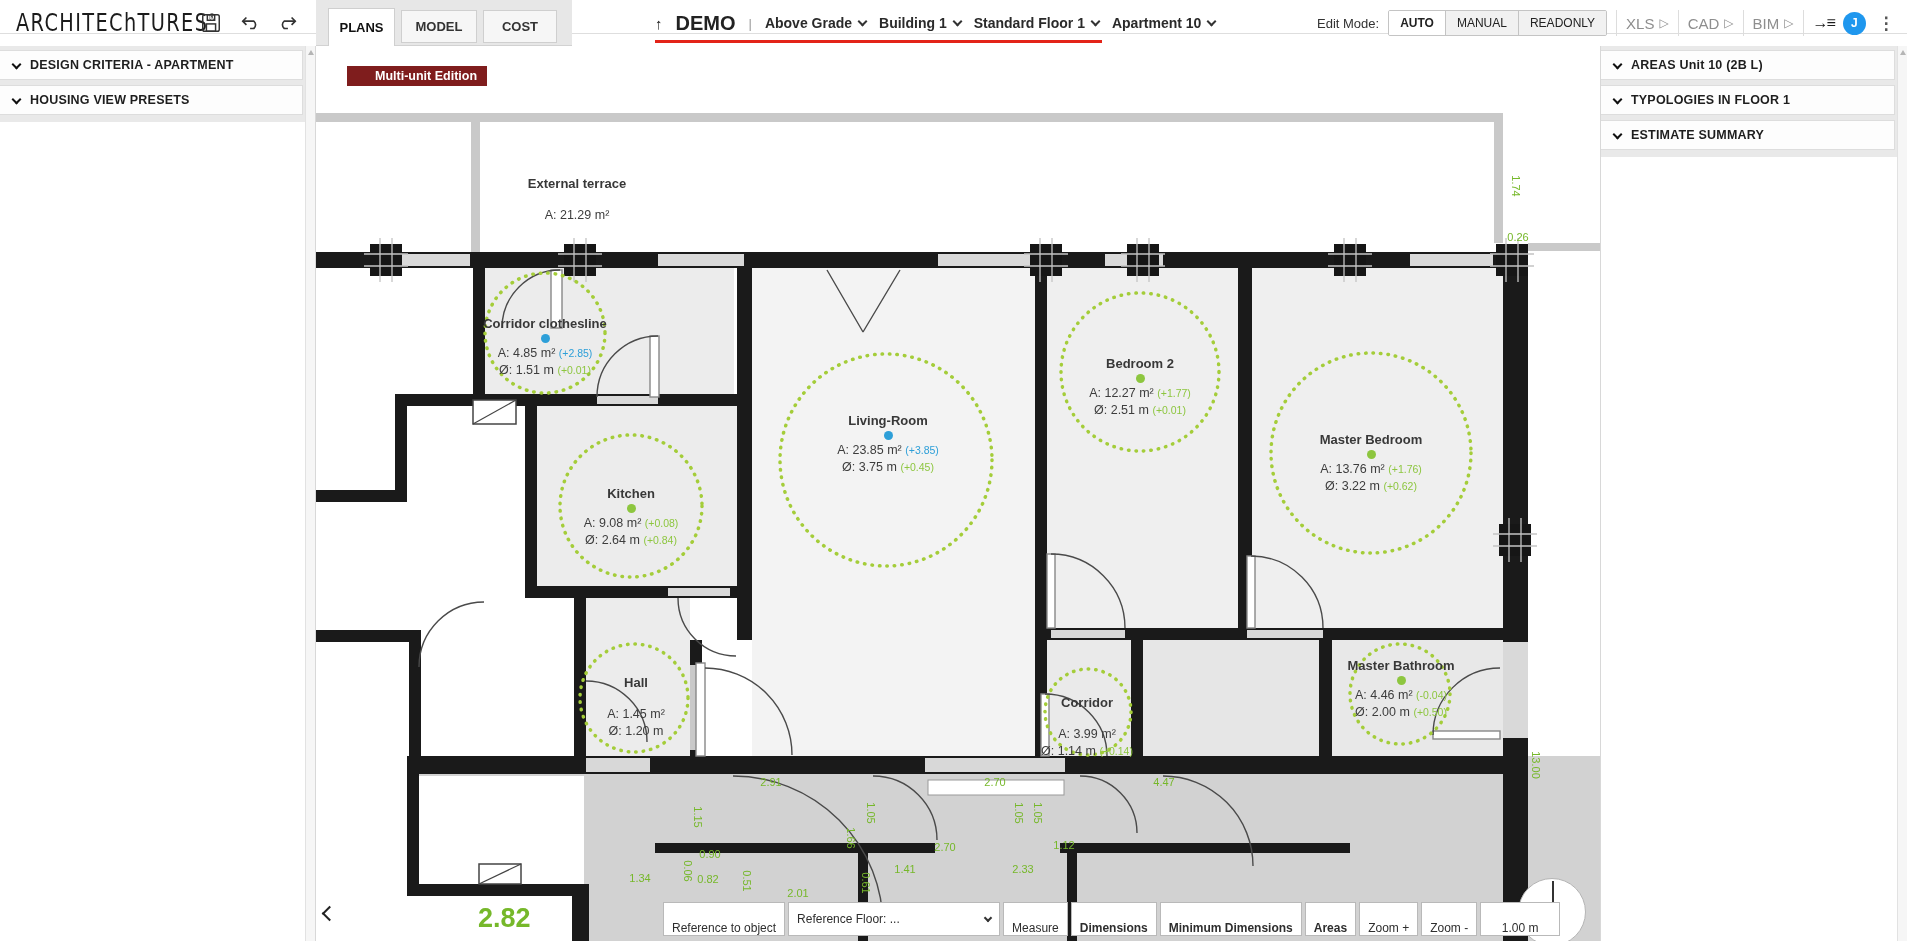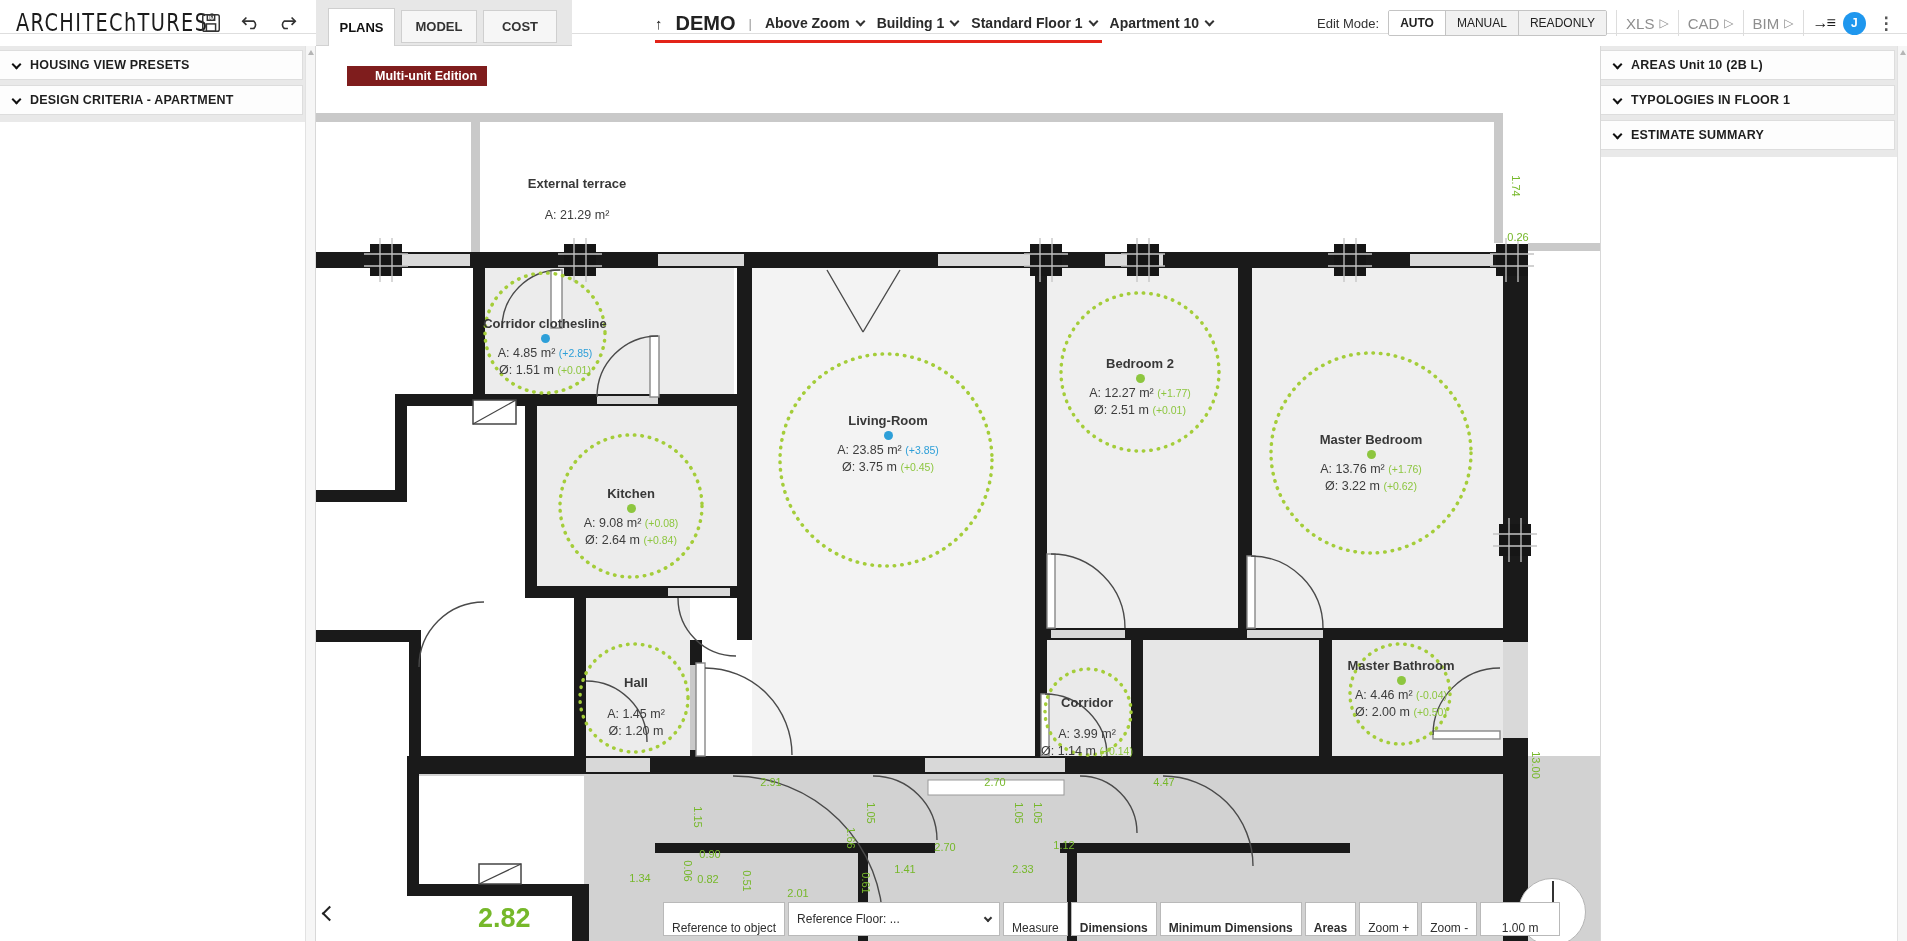--- a/index.html
+++ b/index.html
@@ -117,21 +117,21 @@
     </div>
   <div class="tab" style="left:483px;top:10px;width:74px;height:33px;">
       <span>COST</span>
     </div>
 
   <div id="breadcrumb">
     <span class="bc-up">↑</span>
     <span class="bc-proj">DEMO</span>
     <span class="bc-sep">|</span>
     <span class="bc-item">
-        <span>Above Zoom</span>
+        <span>Above Grade</span>
         <span class="chev"></span>
       </span>
     <span class="bc-item">
         <span>Building 1</span>
         <span class="chev"></span>
       </span>
     <span class="bc-item">
         <span>Standard Floor 1</span>
         <span class="chev"></span>
       </span>
@@ -168,25 +168,25 @@
     <span id="panel-toggle-icon">→≡</span>
     <span id="avatar" style="background: rgb(31, 151, 238);">J</span>
     <span id="kebab">⋮</span>
   </div>
 </div>
 
 <div id="left-panel" class="panel">
   <div class="sections">
     <div class="sec-row">
       <span class="chev"></span>
+      <span class="sec-title">DESIGN CRITERIA - APARTMENT</span>
+    </div>
+    <div class="sec-row">
+      <span class="chev"></span>
       <span class="sec-title">HOUSING VIEW PRESETS</span>
-    </div>
-    <div class="sec-row">
-      <span class="chev"></span>
-      <span class="sec-title">DESIGN CRITERIA - APARTMENT</span>
     </div>
   </div>
   <div id="left-scroll" class="scrollstrip">
       <span class="scroll-arrow"></span>
     </div>
 </div>
 
 <div id="right-panel" class="panel">
   <div class="sections">
     <div class="sec-row">

